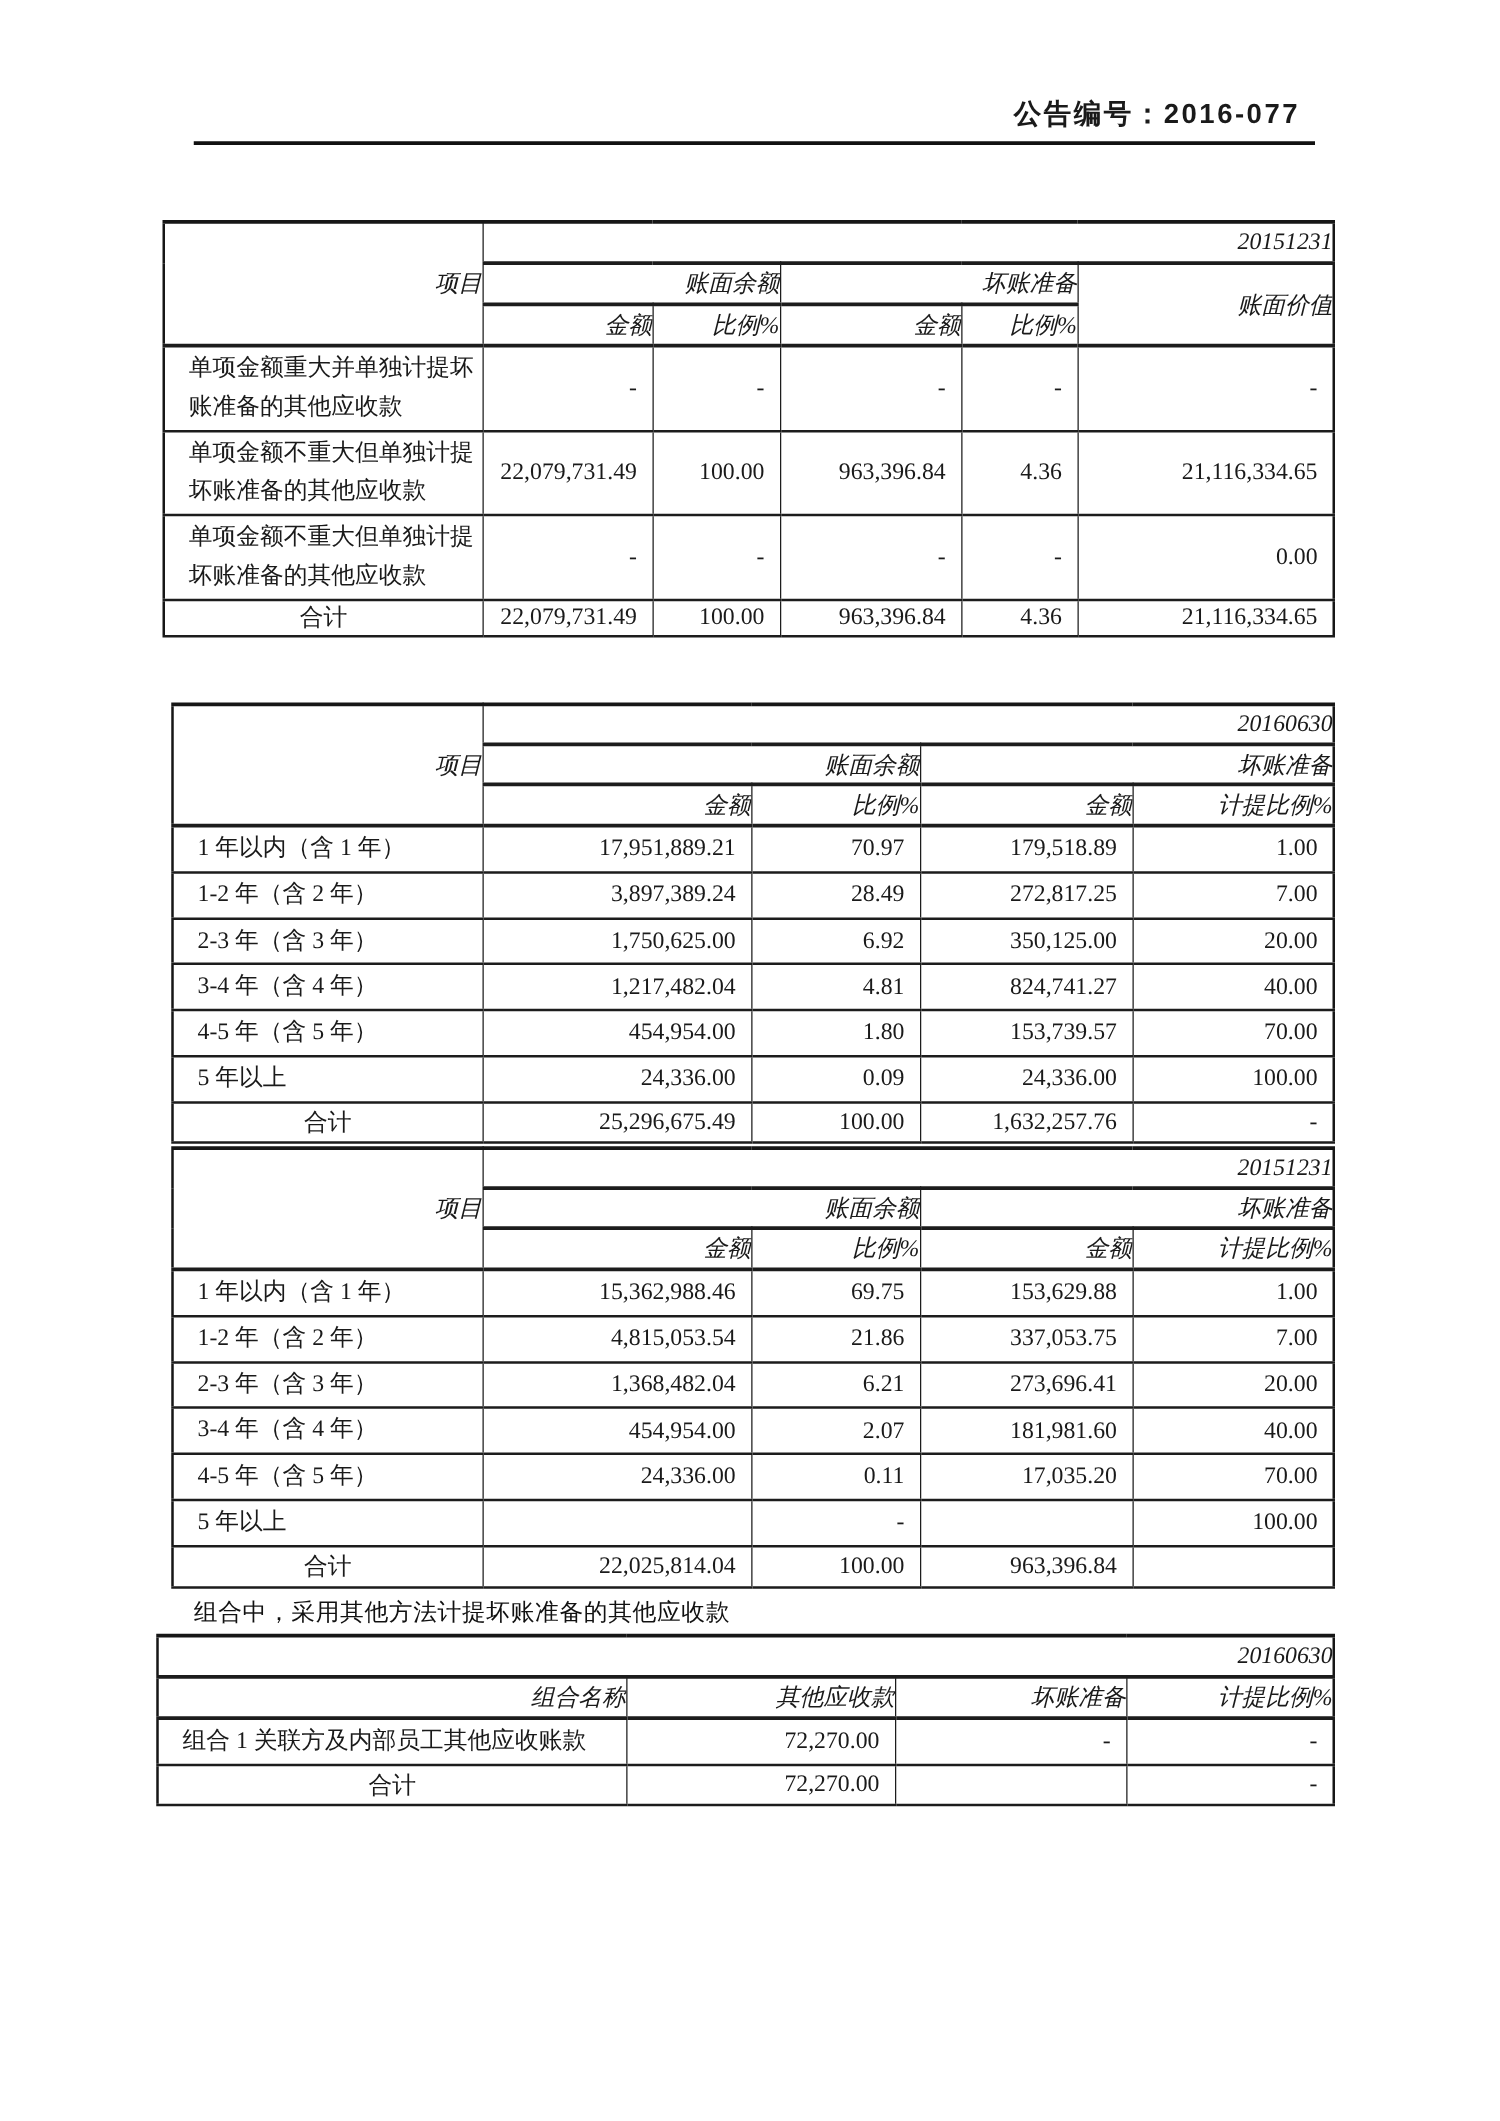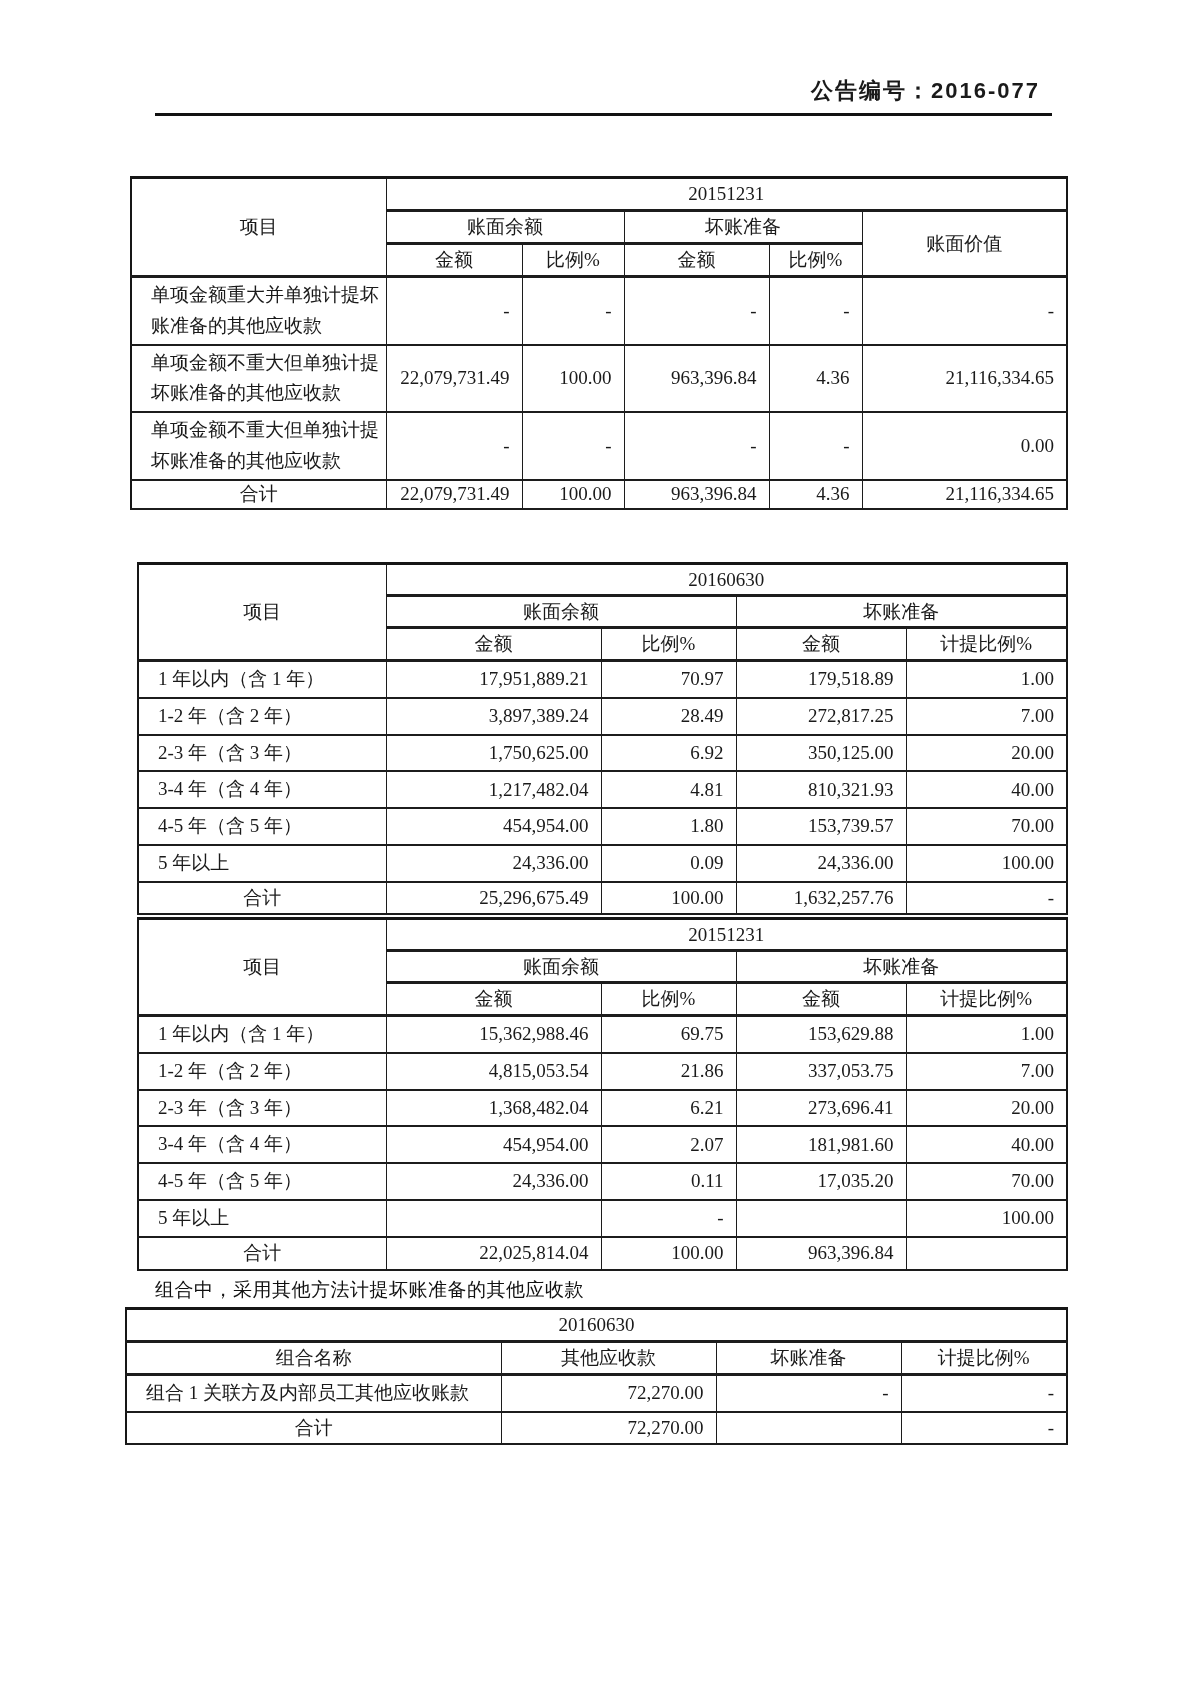--- a/index.html
+++ b/index.html
@@ -20,21 +20,21 @@
   #cap2{top:1277px;}
   table{
     position:absolute;border-collapse:collapse;table-layout:fixed;background:#fff;
     border:2px solid #161616;border-top-width:3px;
   }
   td{
     border:1px solid #1c1c1c;border-top-width:2px;border-bottom-width:2px;
     font-size:19px;vertical-align:middle;padding:0;overflow:hidden;
   }
   tr.hdr td{border-bottom-width:3px;}
-  td.th{text-align:center;}
+  td.th{text-align:right;font-style:italic;}
   td.item{text-align:left;padding:2px 4px 2px 19px;line-height:1.62;}
   td.num{text-align:right;padding-right:12px;}
   td.ctr{text-align:center;}
   tr.h33{height:33px;}
   tr.h32{height:32px;}
   tr.h65{height:65px;}
   tr.h29{height:29px;}
   #t1{left:130px;top:176px;width:936px;}
   #t2{left:137px;top:562px;width:929px;}
   #t3{left:137px;top:917px;width:929px;}
@@ -149,21 +149,21 @@
     <td class="item">2-3 年（含 3 年）</td>
     <td class="num">1,750,625.00</td>
     <td class="num">6.92</td>
     <td class="num">350,125.00</td>
     <td class="num">20.00</td>
   </tr>
   <tr class="h32">
     <td class="item">3-4 年（含 4 年）</td>
     <td class="num">1,217,482.04</td>
     <td class="num">4.81</td>
-    <td class="num">810,321.93</td>
+    <td class="num">824,741.27</td>
     <td class="num">40.00</td>
   </tr>
   <tr class="h32">
     <td class="item">4-5 年（含 5 年）</td>
     <td class="num">454,954.00</td>
     <td class="num">1.80</td>
     <td class="num">153,739.57</td>
     <td class="num">70.00</td>
   </tr>
   <tr class="h32">

